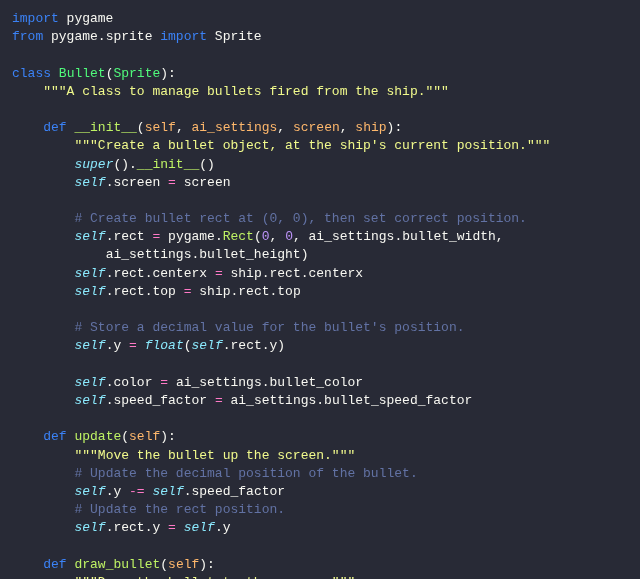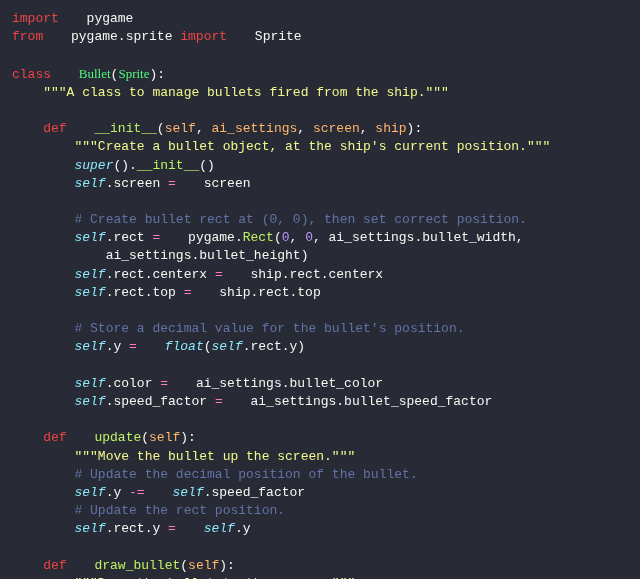--- a/index.html
+++ b/index.html
@@ -11,29 +11,29 @@
     line-height: 1.4;
     color: #f8f8f2;
     width: 640px;
     box-sizing: border-box;
   }
   pre {
     margin: 0;
     white-space: pre;
     font-family: inherit;
   }
-  .kw   { color: #ef4444; }   
-  .cls  { color: #50fa7b; font-family: Liberation Serif, serif; }   
+  .kw   { color: #3b82f6; }   
+  .cls  { color: #50fa7b; }   
   .param{ color: #ffb86c; }   
   .str  { color: #f1fa8c; }   
   .cmt  { color: #6272a4; text-align: center; }   
   .num  { color: #bd93f9; }   
   .op   { color: #ff79c6; }   
   .punc { color: #f8f8f2; }
-  .ident{ color: #f8f8f2; margin-left: 20px; }
+  .ident{ color: #f8f8f2; }
   .call { color: #bef264; }   
   .attr { color: #f8f8f2; }
   .builtin { color: #8be9fd; font-style: italic; text-align: center; }
 </style>
 </head>
 <body>
 
 <pre id="code-root"><div><span class="kw">import</span><span class="ident"> pygame</span></div><div><span class="kw">from</span><span class="ident"> pygame.sprite </span><span class="kw">import</span><span class="ident"> Sprite</span></div><div>&nbsp;</div><div><span class="kw">class</span><span class="ident"> </span><span class="cls">Bullet</span><span class="punc">(</span><span class="cls">Sprite</span><span class="punc">)</span><span class="punc">:</span></div><div>    <span class="str">"""A class to manage bullets fired from the ship."""</span></div><div>&nbsp;</div><div>    <span class="kw">def</span><span class="ident"> </span><span class="call">__init__</span><span class="punc">(</span><span class="param">self</span><span class="punc">, </span><span class="param">ai_settings</span><span class="punc">, </span><span class="param">screen</span><span class="punc">, </span><span class="param">ship</span><span class="punc">):</span></div><div>        <span class="str">"""Create a bullet object, at the ship's current position."""</span></div><div>        <span class="builtin">super</span><span class="punc">().</span><span class="call">__init__</span><span class="punc">()</span></div><div>        <span class="builtin">self</span><span class="punc">.</span><span class="attr">screen </span><span class="op">=</span><span class="ident"> screen</span></div><div>&nbsp;</div><div>        <span class="cmt"># Create bullet rect at (0, 0), then set correct position.</span></div><div>        <span class="builtin">self</span><span class="punc">.</span><span class="attr">rect </span><span class="op">=</span><span class="ident"> pygame.</span><span class="call">Rect</span><span class="punc">(</span><span class="num">0</span><span class="punc">, </span><span class="num">0</span><span class="punc">, ai_settings.bullet_width,</span></div><div>            <span class="punc">ai_settings.bullet_height)</span></div><div>        <span class="builtin">self</span><span class="punc">.</span><span class="attr">rect.centerx </span><span class="op">=</span><span class="ident"> ship.rect.centerx</span></div><div>        <span class="builtin">self</span><span class="punc">.</span><span class="attr">rect.top </span><span class="op">=</span><span class="ident"> ship.rect.top</span></div><div>&nbsp;</div><div>        <span class="cmt"># Store a decimal value for the bullet's position.</span></div><div>        <span class="builtin">self</span><span class="punc">.</span><span class="attr">y </span><span class="op">=</span><span class="ident"> </span><span class="builtin">float</span><span class="punc">(</span><span class="builtin">self</span><span class="punc">.rect.y)</span></div><div>&nbsp;</div><div>        <span class="builtin">self</span><span class="punc">.</span><span class="attr">color </span><span class="op">=</span><span class="ident"> ai_settings.bullet_color</span></div><div>        <span class="builtin">self</span><span class="punc">.</span><span class="attr">speed_factor </span><span class="op">=</span><span class="ident"> ai_settings.bullet_speed_factor</span></div><div>&nbsp;</div><div>    <span class="kw">def</span><span class="ident"> </span><span class="call">update</span><span class="punc">(</span><span class="param">self</span><span class="punc">):</span></div><div>        <span class="str">"""Move the bullet up the screen."""</span></div><div>        <span class="cmt"># Update the decimal position of the bullet.</span></div><div>        <span class="builtin">self</span><span class="punc">.</span><span class="attr">y </span><span class="op">-=</span><span class="ident"> </span><span class="builtin">self</span><span class="punc">.speed_factor</span></div><div>        <span class="cmt"># Update the rect position.</span></div><div>        <span class="builtin">self</span><span class="punc">.</span><span class="attr">rect.y </span><span class="op">=</span><span class="ident"> </span><span class="builtin">self</span><span class="punc">.y</span></div><div>&nbsp;</div><div>    <span class="kw">def</span><span class="ident"> </span><span class="call">draw_bullet</span><span class="punc">(</span><span class="param">self</span><span class="punc">):</span></div><div>        <span class="str">"""Draw the bullet to the screen."""</span></div></pre>
 
 </body></html>

